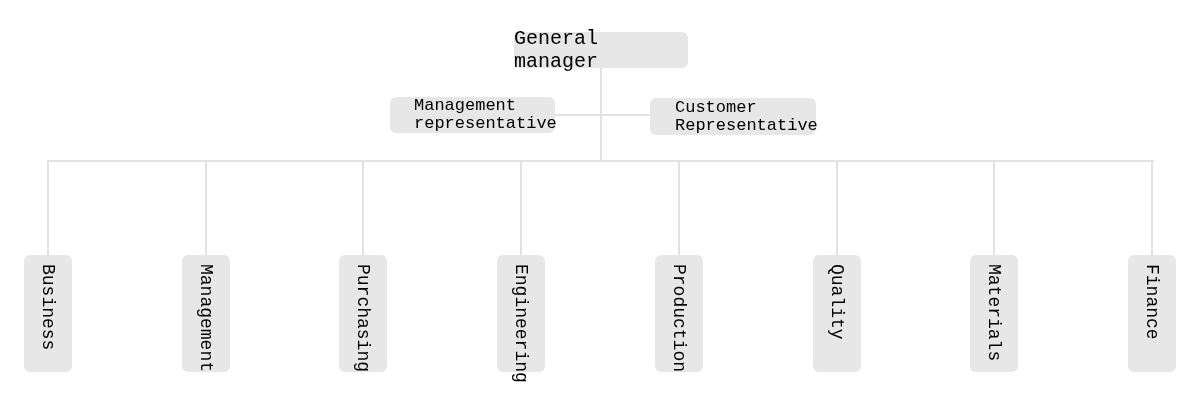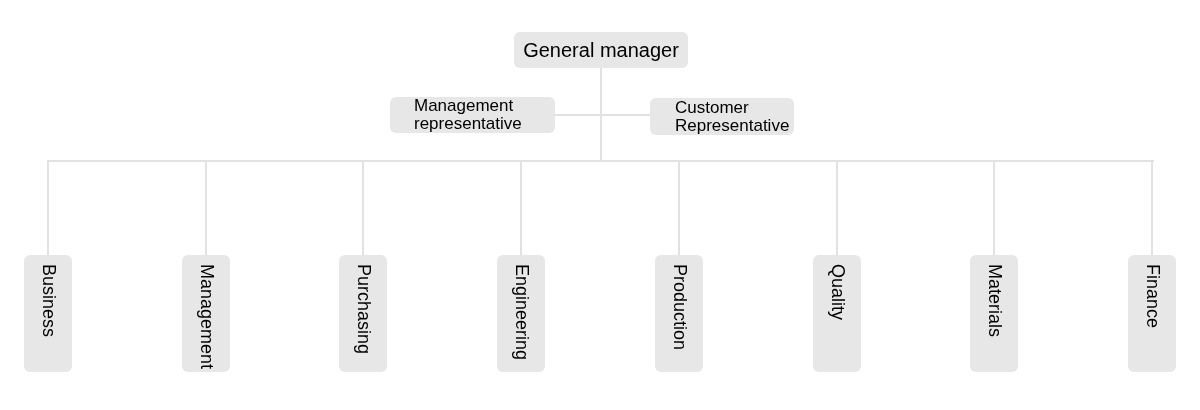--- a/index.html
+++ b/index.html
@@ -5,21 +5,21 @@
   html, body {
     margin: 0;
     padding: 0;
     background: #ffffff;
   }
   .canvas {
     position: relative;
     width: 1200px;
     height: 410px;
     background: #ffffff;
-    font-family: Liberation Sans, sans-serif;
+    font-family: Liberation Mono, monospace;
     color: #000000;
     overflow: hidden;
   }
   .node {
     position: absolute;
     background: #e7e7e7;
     border-radius: 6px;
     box-sizing: border-box;
     color: #000000;
   }
@@ -38,21 +38,21 @@
     line-height: 18px;
   }
   .node-rep .lines span { display: block; }
   .node-rep-mgmt {
     left: 390px; top: 97px;
     width: 165px; height: 36px;
     padding-left: 24px;
   }
   .node-rep-cust {
     left: 650px; top: 98px;
-    width: 144px; height: 37px;
+    width: 166px; height: 37px;
     padding-left: 25px;
   }
   .node-dept {
     top: 255px;
     width: 48px; height: 117px;
     display: flex;
     justify-content: center;
     align-items: flex-start;
     padding-top: 9px;
     font-size: 18px;

